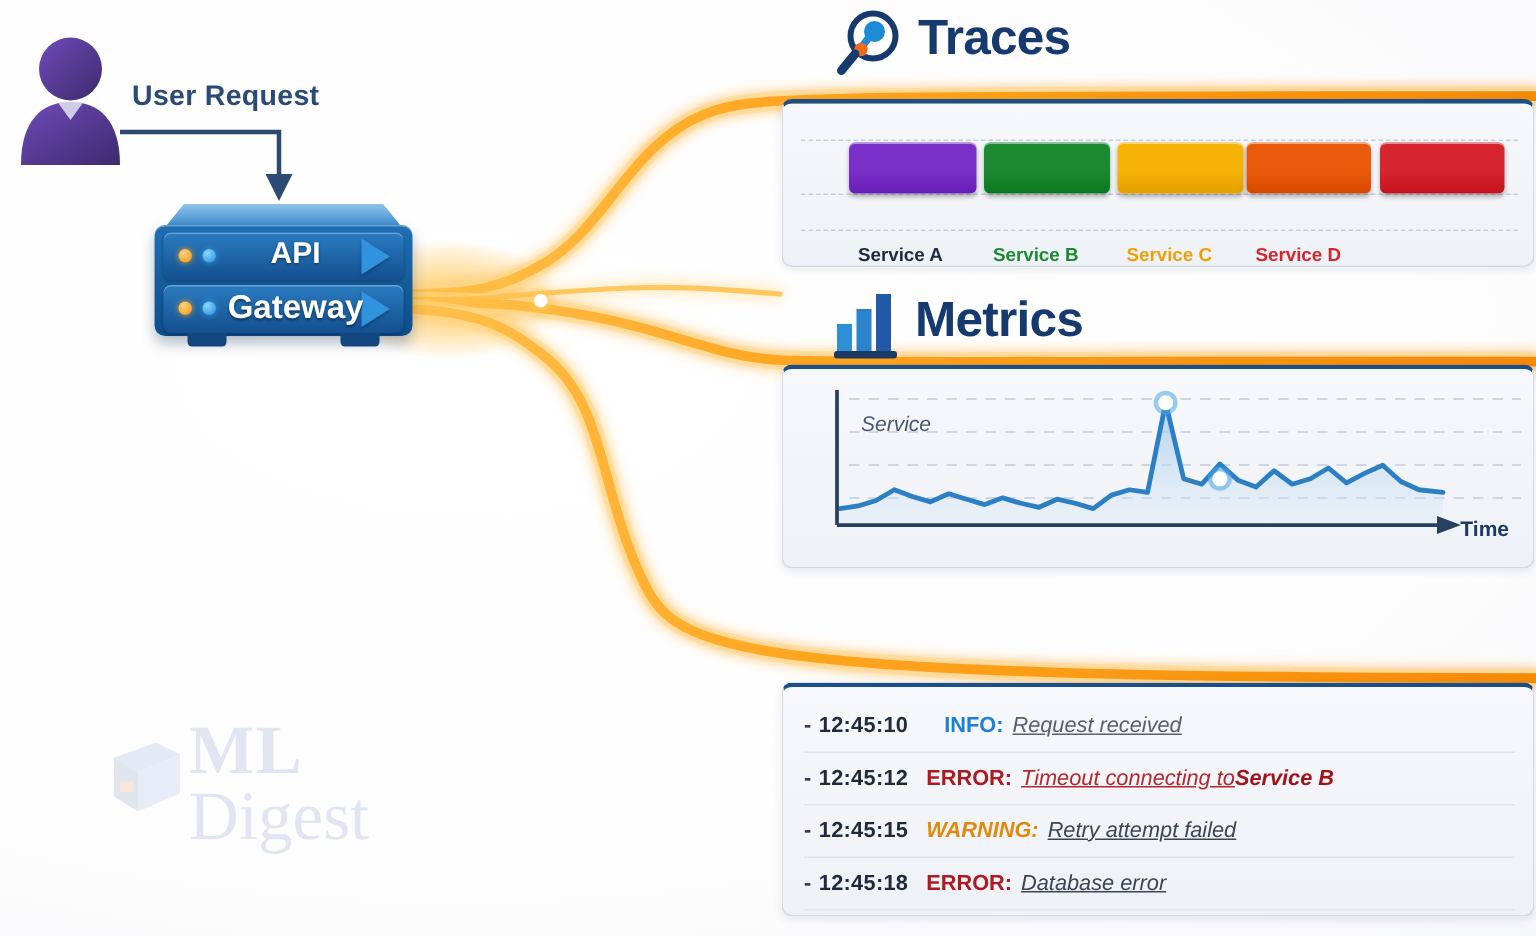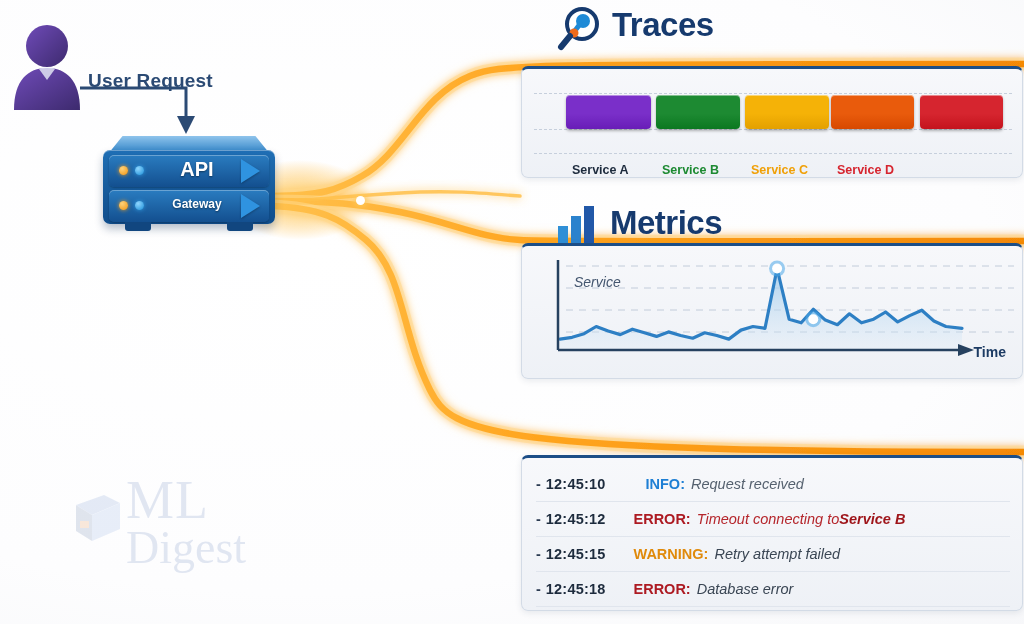--- a/index.html
+++ b/index.html
@@ -9,32 +9,32 @@
     background:#ffffff;
     position:relative;
   }
   #stage{position:absolute;left:0;top:0;width:1024px;height:624px;
     background:radial-gradient(120% 100% at 30% 40%, #ffffff 0%, #fdfdfe 55%, #f3f4f7 100%);}
 
   
   .watermark{position:absolute;left:70px;top:462px;width:240px;height:120px;
     opacity:.14;pointer-events:none;display:flex;align-items:center;}
   .wm-text{font-family:"Liberation Serif", serif;color:#3b5ea8;line-height:.95;}
-  .wm-ml{font-size:54px;font-weight:400;letter-spacing:1px;}
+  .wm-ml{font-size:46px;font-weight:700;letter-spacing:1px;}
   .wm-dg{font-size:46px;font-weight:400;}
 
   
   #flow{position:absolute;left:0;top:0;width:1024px;height:624px;pointer-events:none;}
 
   
   .avatar{position:absolute;left:8px;top:22px;width:78px;height:88px;}
 
   
   .arrow-svg{position:absolute;left:78px;top:60px;width:130px;height:80px;}
-  .user-request-label{position:absolute;left:88px;top:70px;font-size:19px;font-weight:700;
+  .user-request-label{position:absolute;left:88px;top:54px;font-size:19px;font-weight:700;
     color:#2b4a74;letter-spacing:.2px;white-space:nowrap;}
 
   
   .gateway{position:absolute;left:103px;top:136px;width:172px;height:96px;}
   .gw-top{position:absolute;left:5px;top:0;width:162px;height:18px;
     background:linear-gradient(180deg,#8fc4ec,#2a7fc4);
     border-radius:7px 7px 0 0;
     clip-path:polygon(9% 0,91% 0,100% 100%,0 100%);}
   .gw-body{position:absolute;left:0;top:14px;width:172px;height:74px;border-radius:7px;
     background:linear-gradient(180deg,#1f6fb5 0%,#175d9e 48%,#0f4d8c 100%);
@@ -47,21 +47,21 @@
   .led.o{left:10px;background:radial-gradient(circle at 35% 30%,#ffd27a,#f2940f);
     box-shadow:0 0 4px rgba(255,160,20,.9);}
   .led.b{left:26px;background:radial-gradient(circle at 35% 30%,#8fd6ff,#1b8fd8);
     box-shadow:0 0 4px rgba(50,160,230,.9);}
   .gw-tri{position:absolute;right:9px;top:4px;width:0;height:0;
     border-top:12px solid transparent;border-bottom:12px solid transparent;
     border-left:19px solid #2f93e0;filter:drop-shadow(0 1px 1px rgba(0,0,0,.3));}
   .gw-label{position:absolute;left:0;top:16px;width:172px;text-align:center;
     color:#ffffff;font-weight:700;font-size:20px;line-height:35px;
     text-shadow:0 1px 2px rgba(0,0,0,.45);padding-left:16px;box-sizing:border-box;}
-  .gw-label.l2{top:51px;font-size:12px;}
+  .gw-label.l2{top:51px;font-size:22px;}
   .gw-foot{position:absolute;top:86px;width:26px;height:9px;background:#11467f;border-radius:0 0 3px 3px;}
   .gw-foot.f1{left:22px;} .gw-foot.f2{left:124px;}
 
   
   .trace-pill{position:absolute;left:366px;top:183px;width:114px;height:35px;border-radius:18px;
     background:linear-gradient(180deg,#ff9a1e 0%,#f3800c 55%,#e06a05 100%);
     box-shadow:0 3px 7px rgba(220,120,10,.45), inset 0 1px 0 rgba(255,255,255,.45);
     display:flex;align-items:center;justify-content:center;}
   .trace-pill span{color:#fff;font-weight:700;font-size:18px;text-shadow:0 1px 2px rgba(150,70,0,.55);
     padding-left:12px;}
@@ -79,34 +79,34 @@
   #panel-traces{left:521px;top:66px;width:500px;height:108px;}
   #head-traces{left:556px;top:6px;}
   .bars-row{position:absolute;left:22px;top:26px;height:34px;}
   .tbar{position:absolute;top:0;height:34px;border-radius:4px;
     box-shadow:0 2px 3px rgba(0,0,0,.28), inset 0 1px 0 rgba(255,255,255,.45);}
   .tlabel{position:absolute;top:68px;font-size:12.5px;font-weight:700;white-space:nowrap;}
   .gridline{position:absolute;left:12px;width:478px;border-top:1px dashed #c6cfdc;}
 
   
   #panel-metrics{left:521px;top:243px;width:500px;height:132px;}
-  #head-metrics{left:556px;top:204px;}
+  #head-metrics{left:556px;top:194px;}
   .latency-label{position:absolute;left:52px;top:28px;font-style:italic;font-size:14px;color:#44566f;}
   .time-label{position:absolute;right:16px;top:98px;font-size:14px;font-weight:700;color:#1c3b63;}
 
   
   #panel-logs{left:521px;top:455px;width:500px;height:152px;}
   #head-logs{left:560px;top:398px;}
   .log-row{position:absolute;left:14px;width:474px;height:35px;display:flex;align-items:center;
     border-bottom:1px solid #e0e5ed;font-size:14.5px;}
   .log-dash{color:#2c3c52;margin-right:5px;font-weight:700;}
-  .log-time{color:#1d2b3d;font-weight:700;margin-right:28px;letter-spacing:.2px;}
+  .log-time{color:#1d2b3d;font-weight:700;margin-right:12px;letter-spacing:.2px;}
   .log-level{font-weight:700;margin-right:6px;}
-  .log-msg{font-style:italic;}
-  .lvl-INFO{color:#1e7fd4;margin-left:12px;} .lvl-ERROR{color:#ad1a22;} .lvl-WARNING{color:#e08a0b;}
+  .log-msg{font-style:italic;text-decoration:underline;}
+  .lvl-INFO{color:#1e7fd4;margin-left:12px;} .lvl-ERROR{color:#ad1a22;} .lvl-WARNING{color:#e08a0b;font-style:italic;}
   .msg-info{color:#55616f;} .msg-error{color:#b5262c;} .msg-warning{color:#3a4654;}
   .msg-strong{font-weight:700;color:#9e1419;font-style:italic;}
 </style>
 </head>
 <body>
 
 <div id="stage">
 
   <div class="watermark">
     <svg width="56" height="62" viewBox="0 0 56 62">

